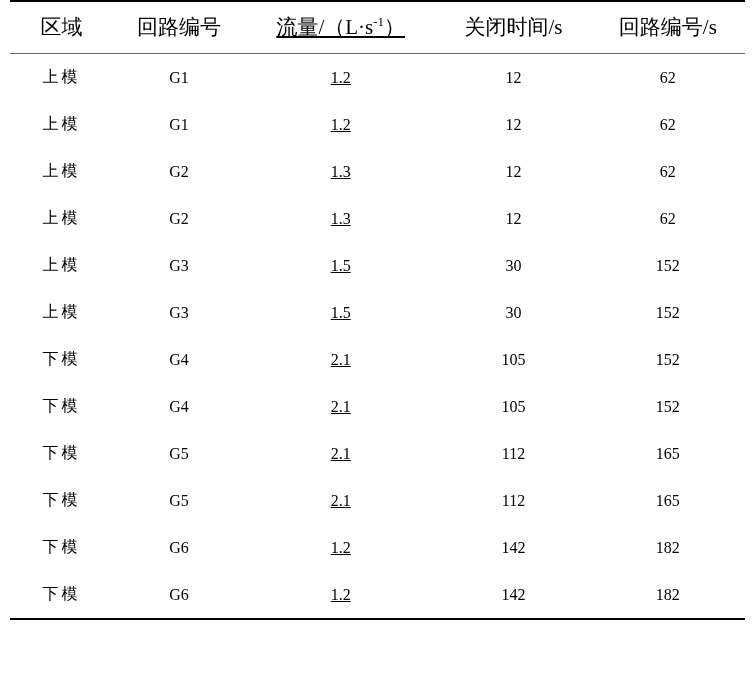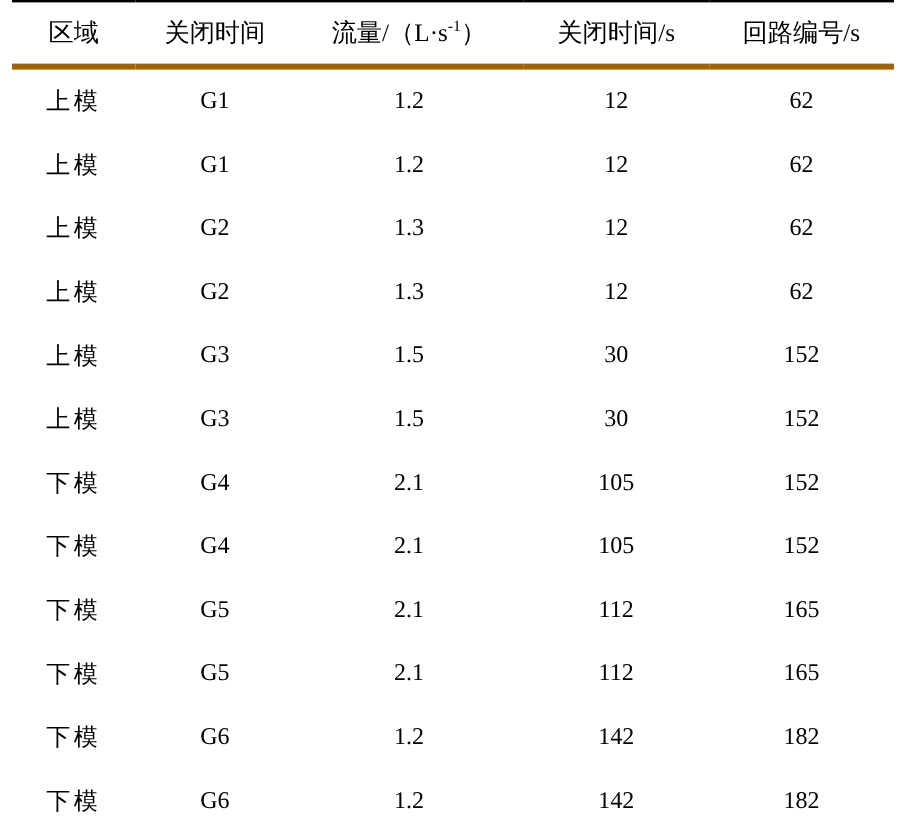--- a/index.html
+++ b/index.html
@@ -19,59 +19,59 @@
     box-sizing: border-box;
     padding: 0 10px;
   }
   table.data-table {
     width: 735px;
     border-collapse: collapse;
     table-layout: fixed;
   }
   table.data-table thead tr {
     border-top: 2px solid #000;
-    border-bottom: 5px solid #a16207;
+    border-bottom: 1px solid #a16207;
     margin-top: 42px;
   }
   table.data-table tbody tr:last-child {
     border-bottom: 2px solid #000;
   }
   table.data-table th {
     font-weight: normal;
     font-size: 21px;
     padding: 11px 0 12px 0;
     text-align: center;
     white-space: nowrap;
   }
   table.data-table td {
-    font-size: 20px;
+    font-size: 16px;
     text-align: center;
     padding: 13px 0 13px 0;
     white-space: nowrap;
   }
   .col-zone   { width: 14%; }
   .col-loop   { width: 18%; }
-  .col-flow   { width: 26%; }
+  .col-flow   { width: 26%; text-decoration: underline; }
   .col-open   { width: 21%; }
   .col-close  { width: 21%; }
   .sup {
     font-size: 13px;
     vertical-align: super;
   }
   .cell-zone { letter-spacing: 3px; }
 </style>
 </head>
 <body>
 
 <div class="table-wrap">
   <table class="data-table">
     <thead>
       <tr>
         <th class="col-zone">区域</th>
-        <th class="col-loop">关闭时间</th>
+        <th class="col-loop">回路编号</th>
         <th class="col-flow"><span>流量/（L·s</span><span class="sup">-1</span><span>）</span></th>
         <th class="col-open">关闭时间/s</th>
         <th class="col-close">回路编号/s</th>
       </tr>
     </thead>
     <tbody id="table-body">
         <tr>
           <td class="col-zone cell-zone">上模</td>
           <td class="col-loop">G1</td>
           <td class="col-flow">1.2</td>

